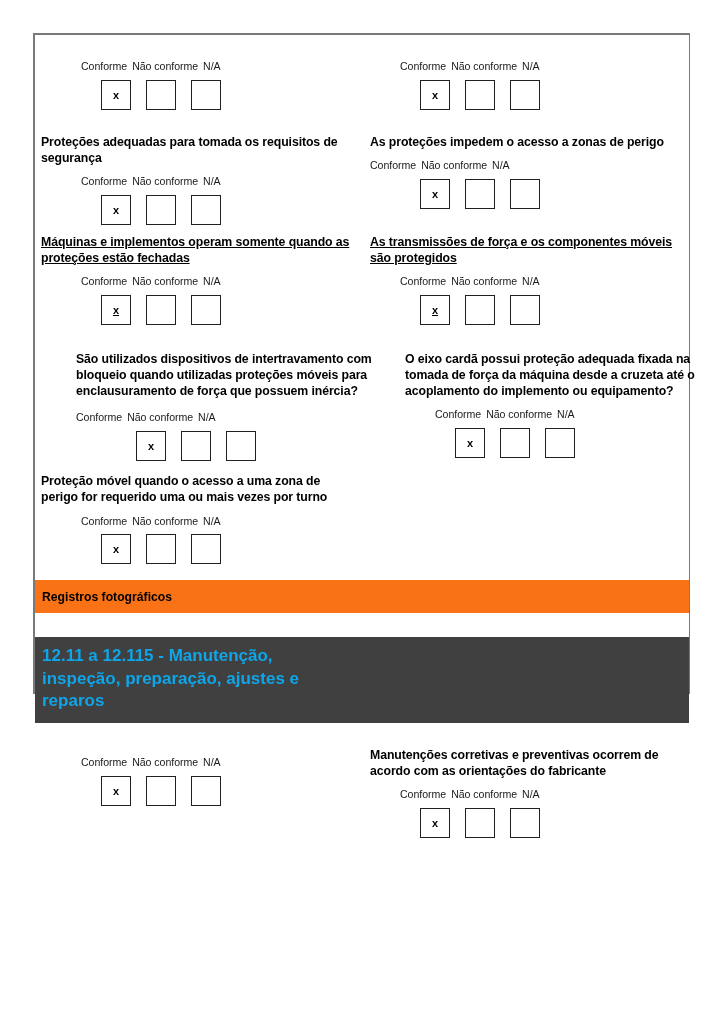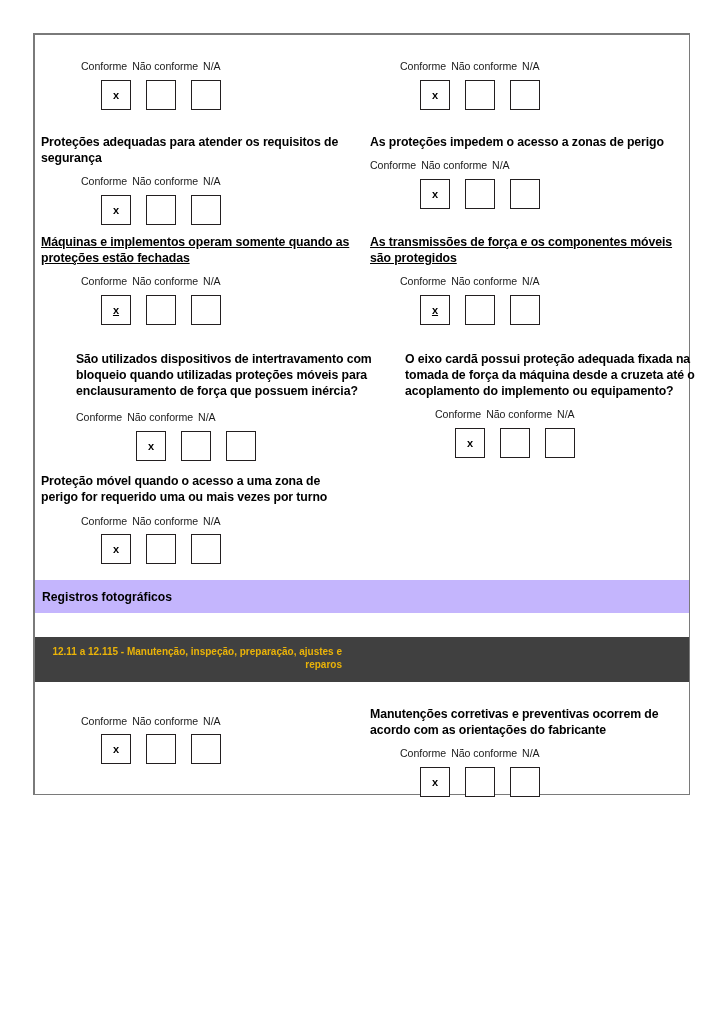--- a/index.html
+++ b/index.html
@@ -13,21 +13,21 @@
     font-family: "Liberation Sans", sans-serif;
     -webkit-font-smoothing: antialiased;
     overflow: hidden;
   }
 
   .page {
     position: absolute;
     left: 33px;
     top: 33px;
     width: 657px;
-    height: 762px;
+    height: 661px;
     border: 1px solid #7a7a7a;
     border-top-width: 2px;
     border-left-width: 2px;
     box-sizing: border-box;
     background: #ffffff;
   }
 
   
   .cols {
     display: flex;
@@ -87,45 +87,44 @@
     justify-content: center;
     font-size: 11px;
     font-weight: bold;
     color: #000000;
     font-family: "Liberation Sans", sans-serif;
   }
   .cbox.empty { color: transparent; }
 
   
   .bar-light {
-    background: #c4b5fd;
+    background: #f97316;
     height: 33px;
     display: flex;
     align-items: center;
     padding-left: 7px;
     box-sizing: border-box;
   }
   .bar-light .bar-text {
     font-size: 12.2px;
     font-weight: bold;
     color: #000000;
   }
   .spacer-white { height: 24px; background: #ffffff; }
 
   .bar-dark {
     background: #404040;
     padding: 8px 0 10px 7px;
     box-sizing: border-box;
   }
   .bar-dark .bar-text {
-    font-size: 10px;
+    font-size: 17px;
     font-weight: bold;
-    color: #eab308;
+    color: #0ea5e9;
     line-height: 1.33;
-    text-align: right;
   }
 
   .block { position: relative; }
 </style>
 </head>
 <body>
 
 <div class="page">
 
   <div class="cols block" style="margin-top:16px;">
@@ -150,21 +149,21 @@
           <div class="cbox">x</div>
           <div class="cbox empty"></div>
           <div class="cbox empty"></div>
         </div>
       </div>
     </div>
   </div>
 
   <div class="cols block" style="margin-top:24px;">
     <div class="col col-left">
-      <div class="qtext">Proteções adequadas para atender os requisitos de segurança</div>
+      <div class="qtext">Proteções adequadas para tomada os requisitos de segurança</div>
       <div class="choices indent">
         <div class="choice-labels">
           <span class="lbl-conforme">Conforme</span><span class="lbl-nao-conforme">Não conforme</span><span class="lbl-na">N/A</span>
         </div>
         <div class="boxes">
           <div class="cbox">x</div>
           <div class="cbox empty"></div>
           <div class="cbox empty"></div>
         </div>
       </div>

